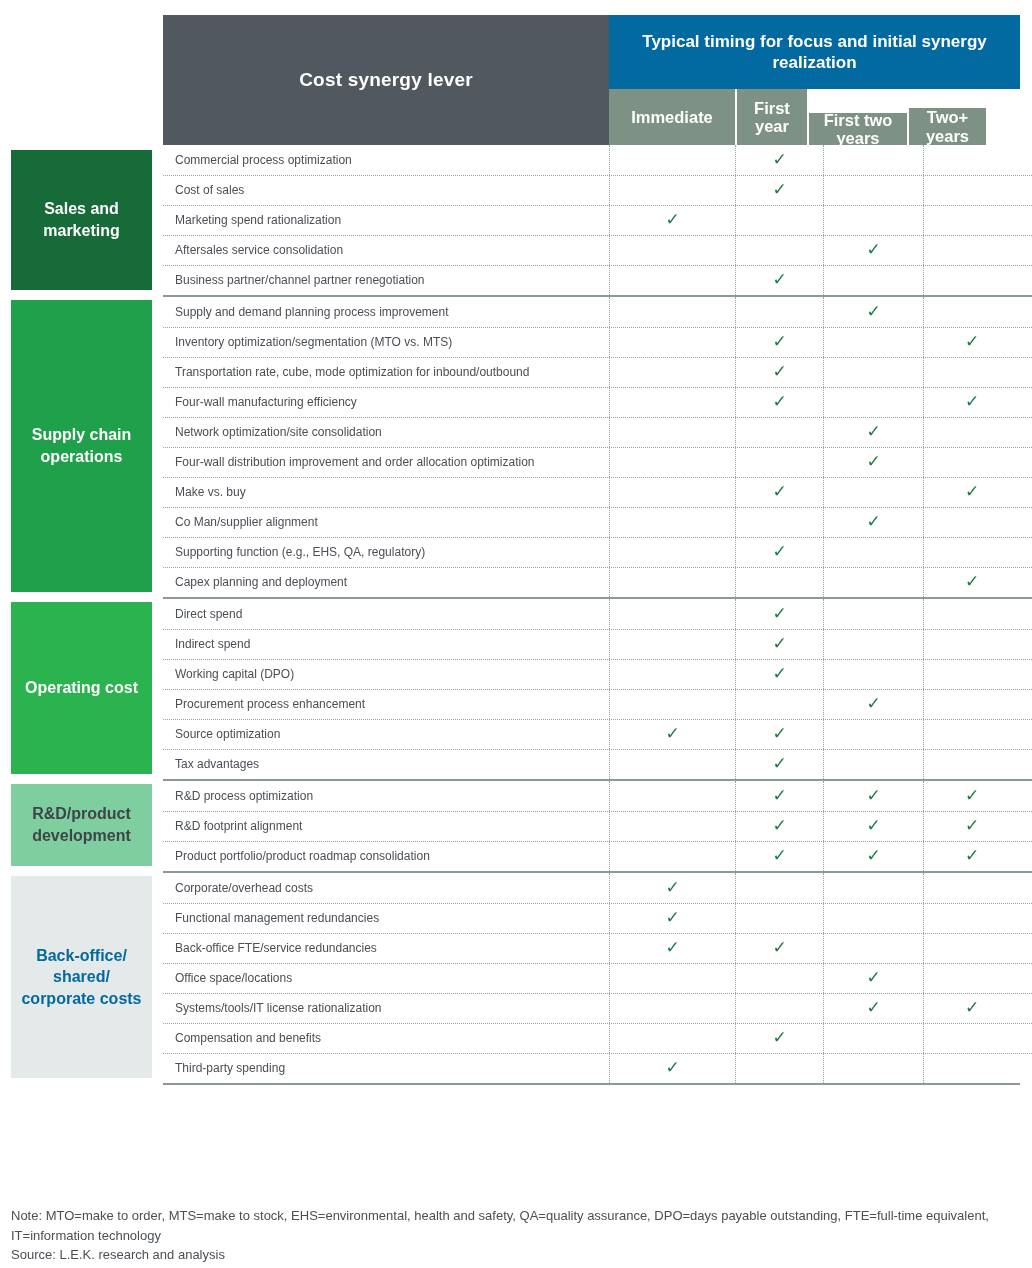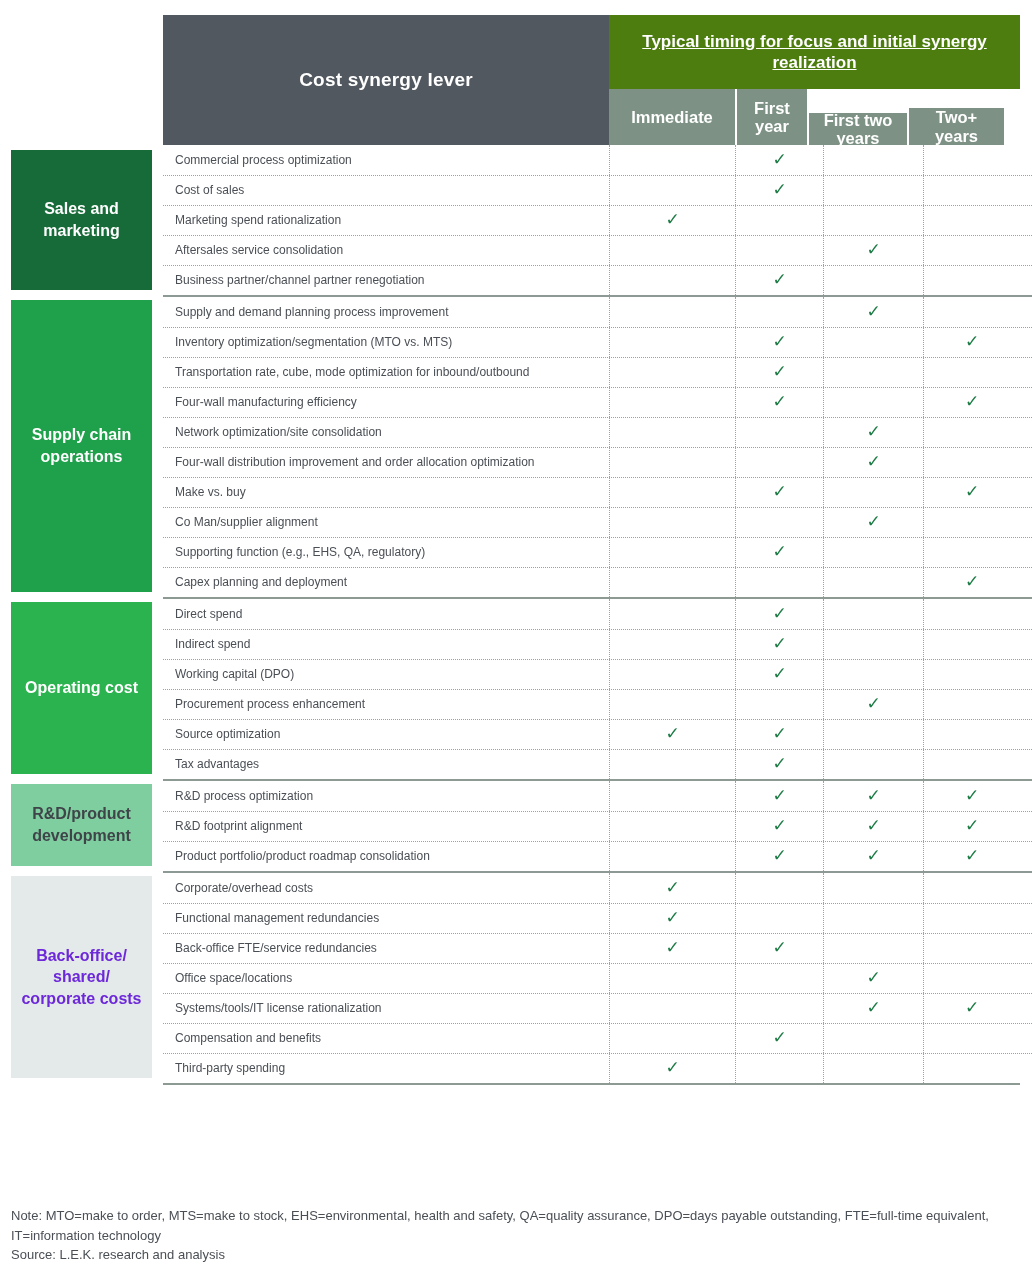--- a/index.html
+++ b/index.html
@@ -29,48 +29,47 @@
     display: flex; align-items: center; justify-content: center;
     font-size: 19px; font-weight: bold;
     letter-spacing: .2px;
   }
   .hdr-right {
     width: 411px;
     display: flex; flex-direction: column;
   }
   .hdr-timing {
     height: 74px;
-    background: #4d7c0f;
+    background: #0369a1;
     color: #ffffff;
     display: flex; align-items: center; justify-content: center;
     text-align: center;
     font-size: 17px; font-weight: bold;
     line-height: 1.25;
     padding: 16px 14px;
-    text-decoration: underline;
   }
   .hdr-cols {
     height: 56px;
     display: flex;
   }
   .hdr-col {
     background: #7D9285;
     color: #ffffff;
     display: flex; align-items: center; justify-content: center;
     text-align: center;
     font-size: 16.5px; font-weight: bold;
     line-height: 1.1;
     border-left: 2px solid #ffffff;
     padding: 0 4px;
   }
   .hdr-col:first-child { border-left: none; }
   .hdr-col.c0 { width: 126px; }
   .hdr-col.c1 { width: 72px; }
   .hdr-col.c2 { width: 100px; margin-top: 24px; }
-  .hdr-col.c3 { width: 97px; margin-top: 19px; }
+  .hdr-col.c3 { width: 79px; margin-top: 19px; }
 
   
   .body-wrap {
     position: absolute;
     left: 0; top: 145px;
     width: 1032px;
   }
   .group {
     position: relative;
     display: flex;
@@ -419,21 +418,21 @@
               <span class="tick">✓</span>
             </div>
             <div class="mark c3">
               <span class="tick">✓</span>
             </div>
           </div>
         </div>
       </div>
       <div class="group">
         <div class="cat-cell">
-          <div class="cat-box" style="background: rgb(228, 233, 233); color: #6d28d9;">Back-office/ shared/ corporate costs</div>
+          <div class="cat-box" style="background: rgb(228, 233, 233); color: #0369a1;">Back-office/ shared/ corporate costs</div>
         </div>
         <div class="rows">
           <div class="row">
             <div class="lever">Corporate/overhead costs</div>
             <div class="mark c0">
               <span class="tick">✓</span>
             </div>
             <div class="mark c1"></div>
             <div class="mark c2"></div>
             <div class="mark c3"></div>

